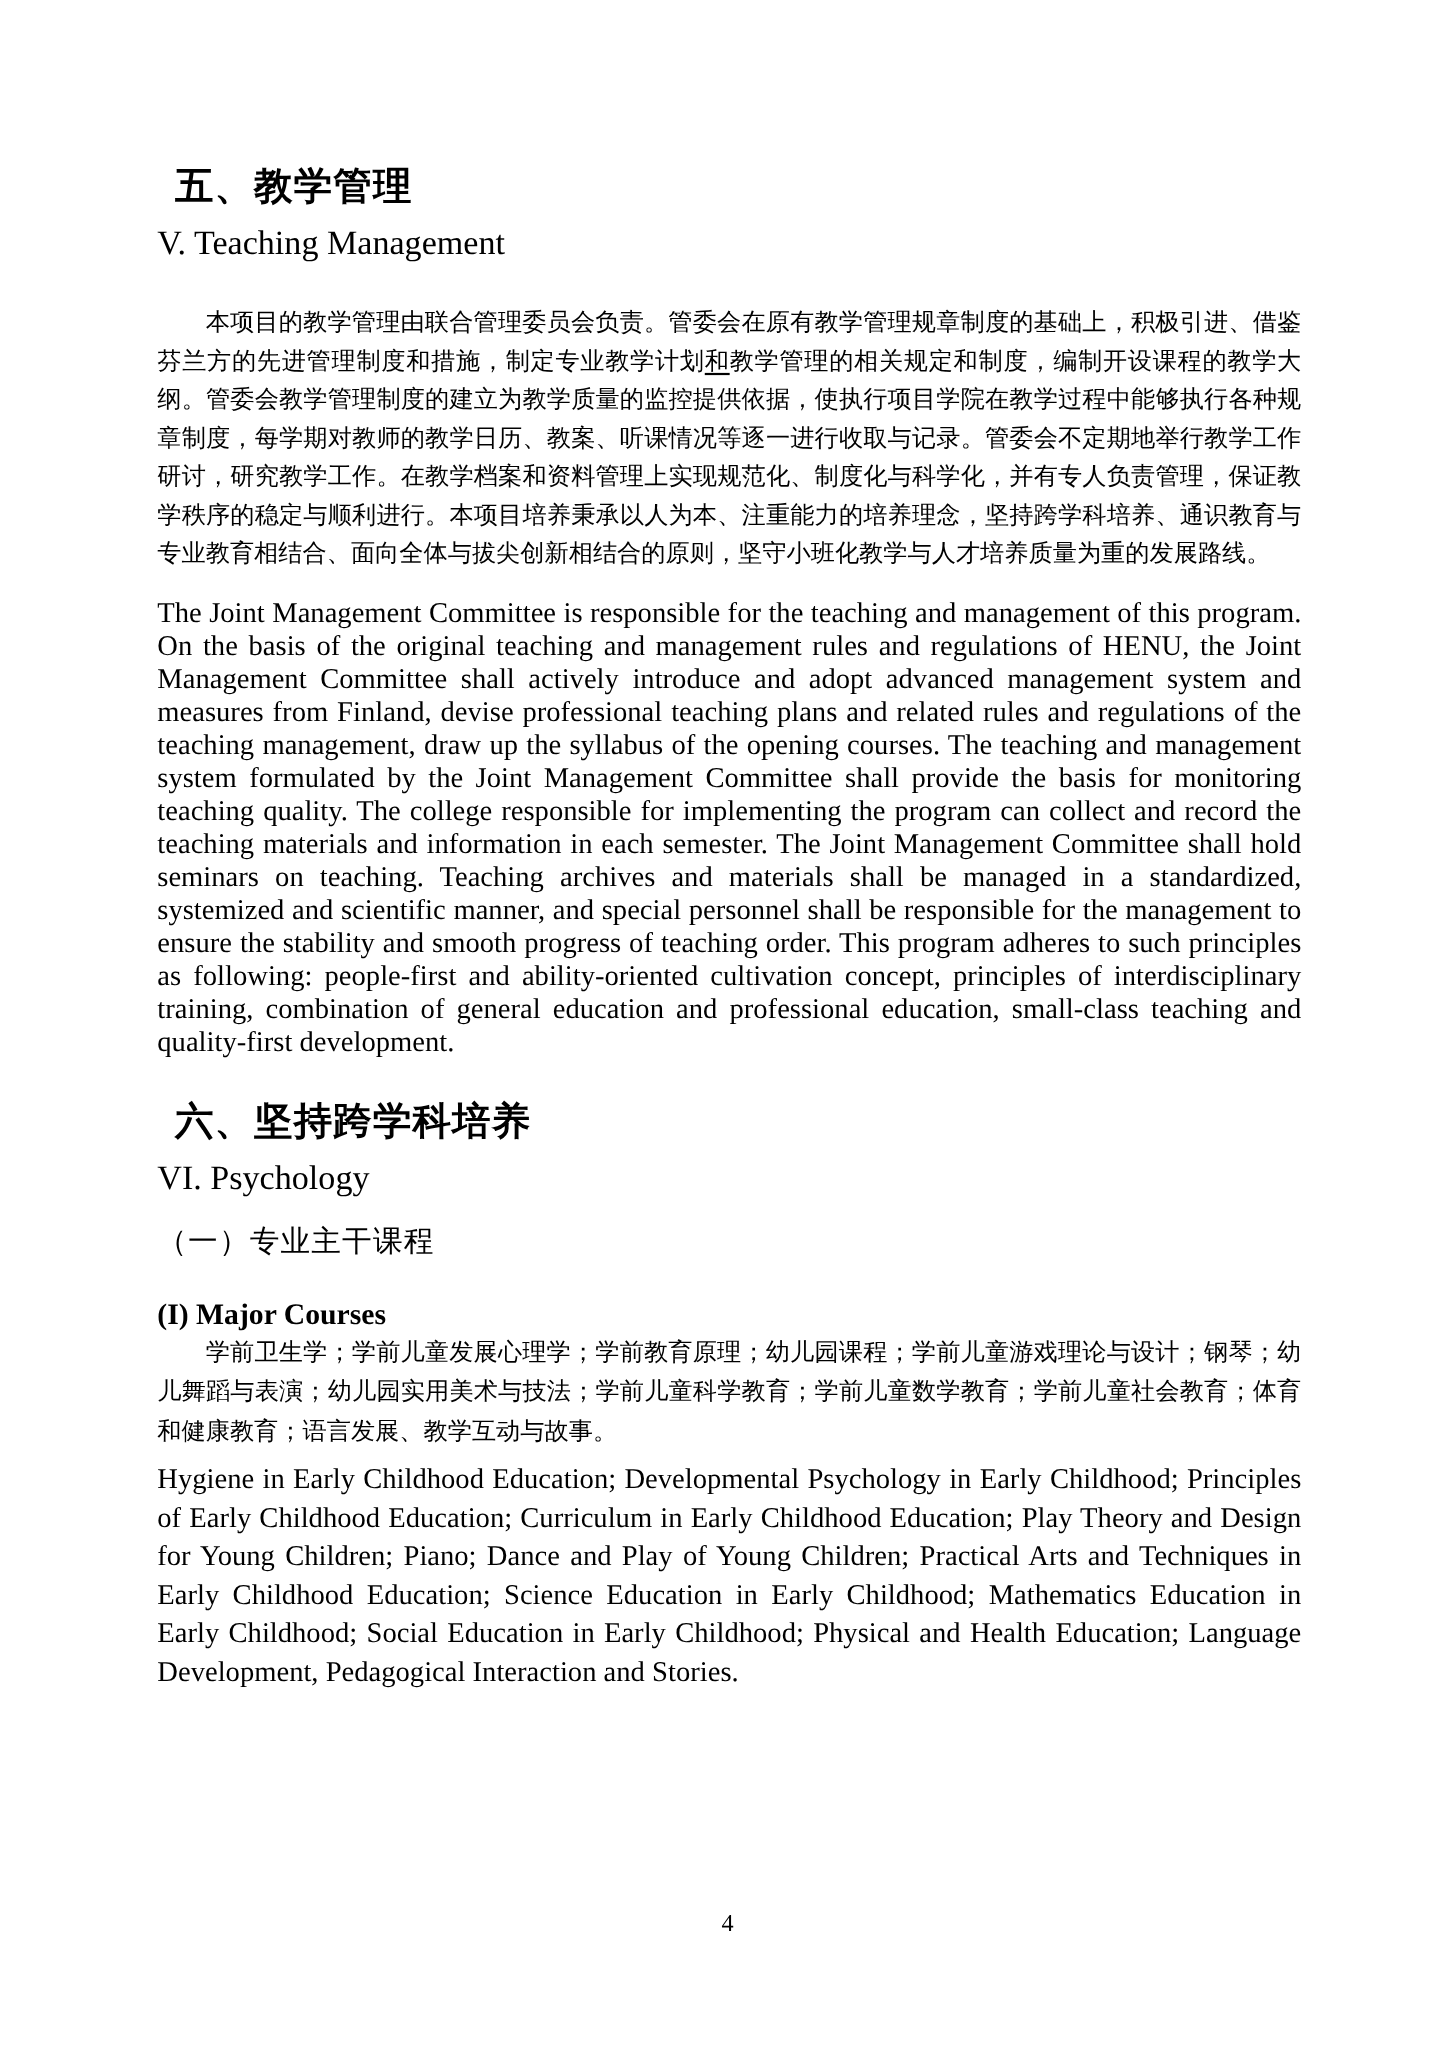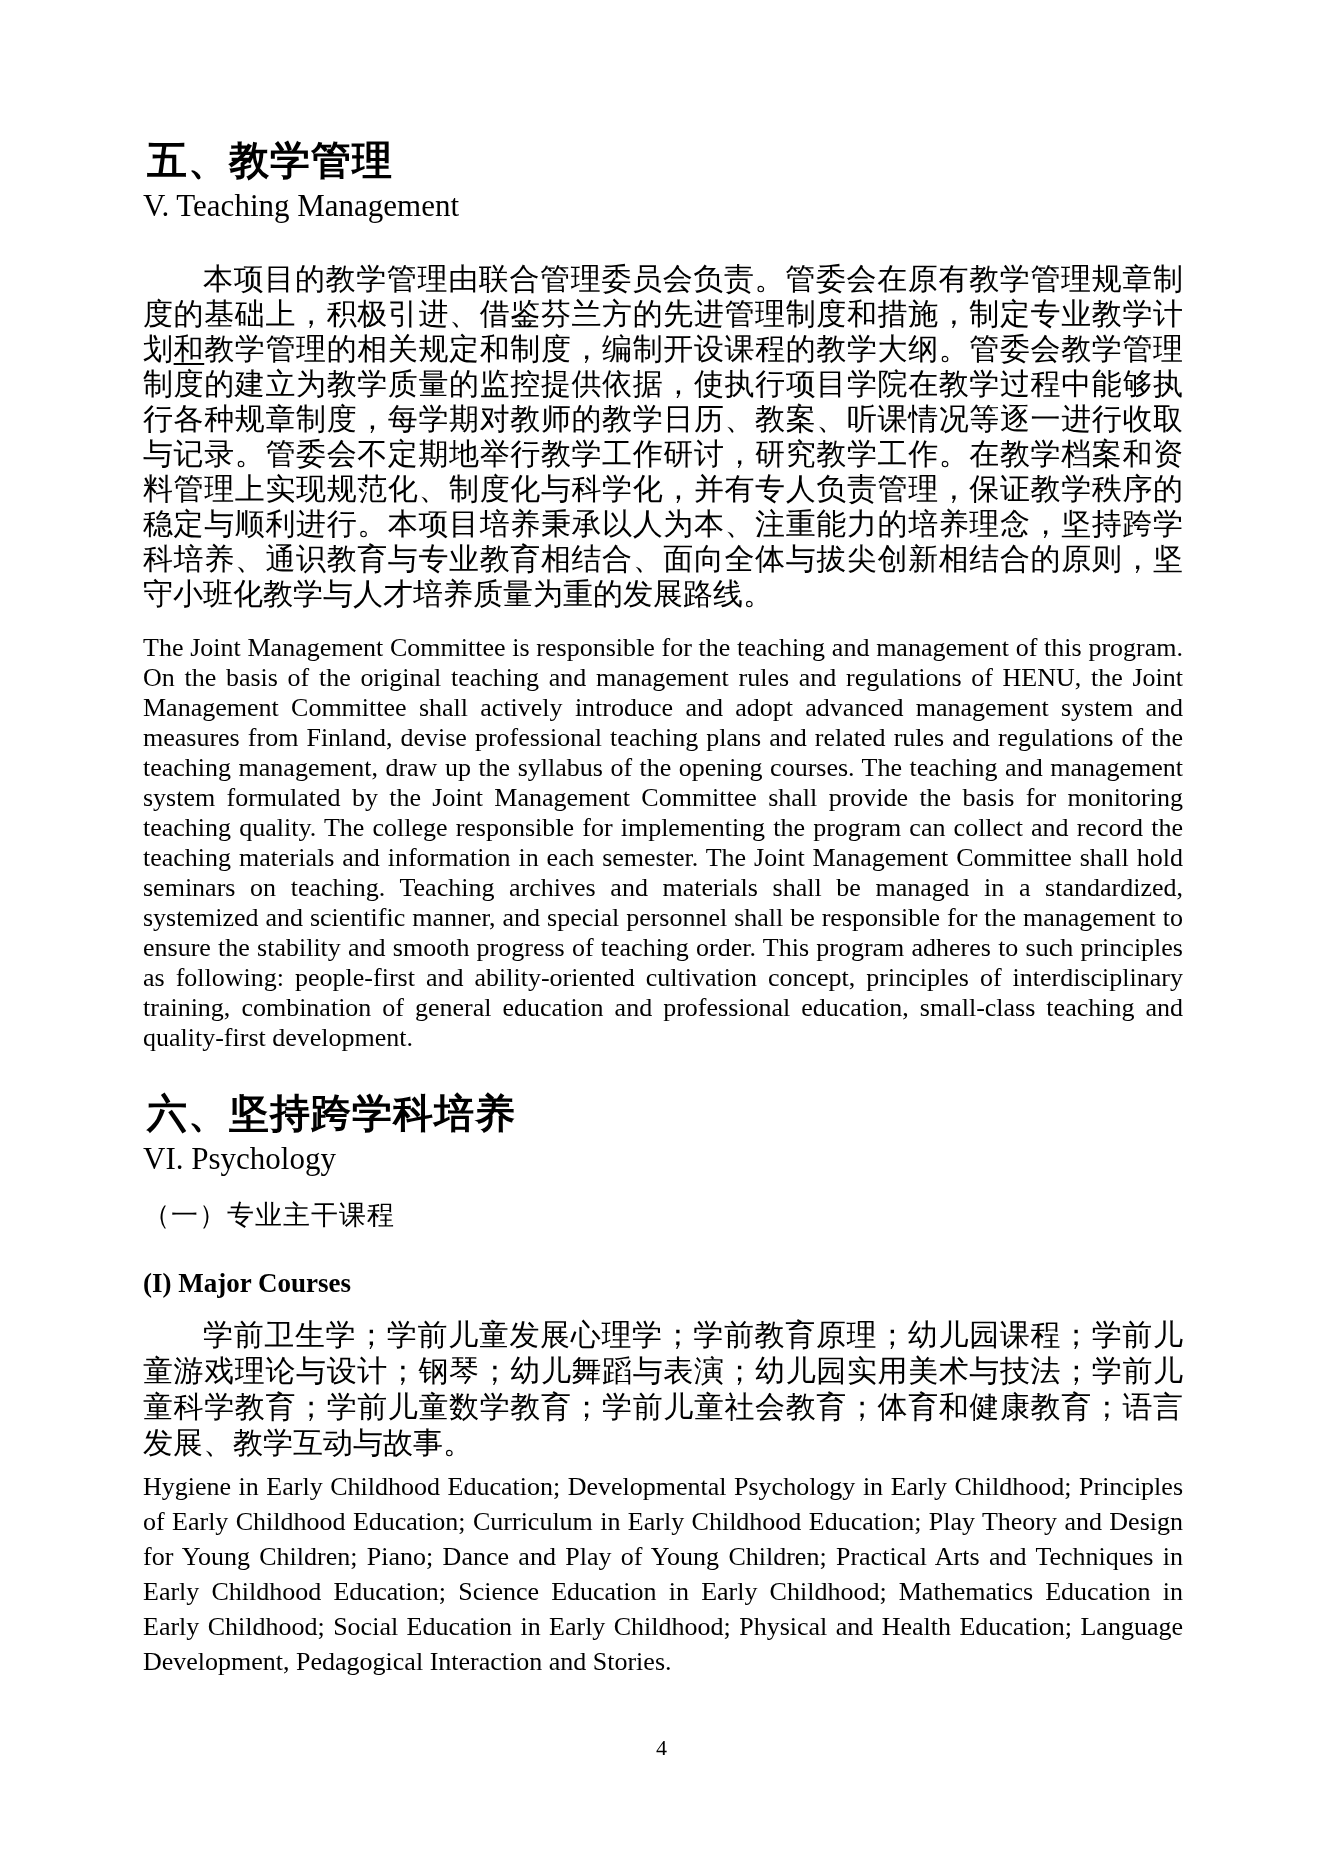--- a/index.html
+++ b/index.html
@@ -18,24 +18,24 @@
     overflow: hidden;
   }
   .content {
     position: absolute;
     left: 143px;
     top: 0;
     width: 1040px;
     padding-top: 136px;
   }
   .h-zh {
-    font-size: 40px;
+    font-size: 35px;
     line-height: 1.05;
     font-weight: bold;
-    margin: 4px;
+    margin: 16px;
     letter-spacing: 1px;
   }
   .h-en {
     font-size: 31px;
     line-height: 1.05;
     font-weight: normal;
     margin: 8px 0 0 0;
   }
   .h-zh.section6 {
     margin-top: 40px;
@@ -50,37 +50,37 @@
   .h-sub-en {
     font-size: 27px;
     line-height: 1.1;
     font-weight: bold;
     margin: 38px 0 0 0;
   }
   p {
     margin: 0;
   }
   .para-zh {
-    font-size: 30px;
+    font-size: 22px;
     line-height: 35px;
     text-align: justify;
     margin-top: 38px;
   }
   .indent {
     text-indent: 2em;
   }
   .para-en {
     font-size: 26px;
     line-height: 30px;
     text-align: justify;
     margin-top: 22px;
   }
   .para-zh.loose {
     line-height: 36px;
-    margin-top: 19px;
+    margin-top: 0;
   }
   .para-en.loose {
     line-height: 35px;
     margin-top: 8px;
   }
   .underlined {
     text-decoration: underline;
     text-underline-offset: 4px;
     text-decoration-thickness: 2px;
   }

